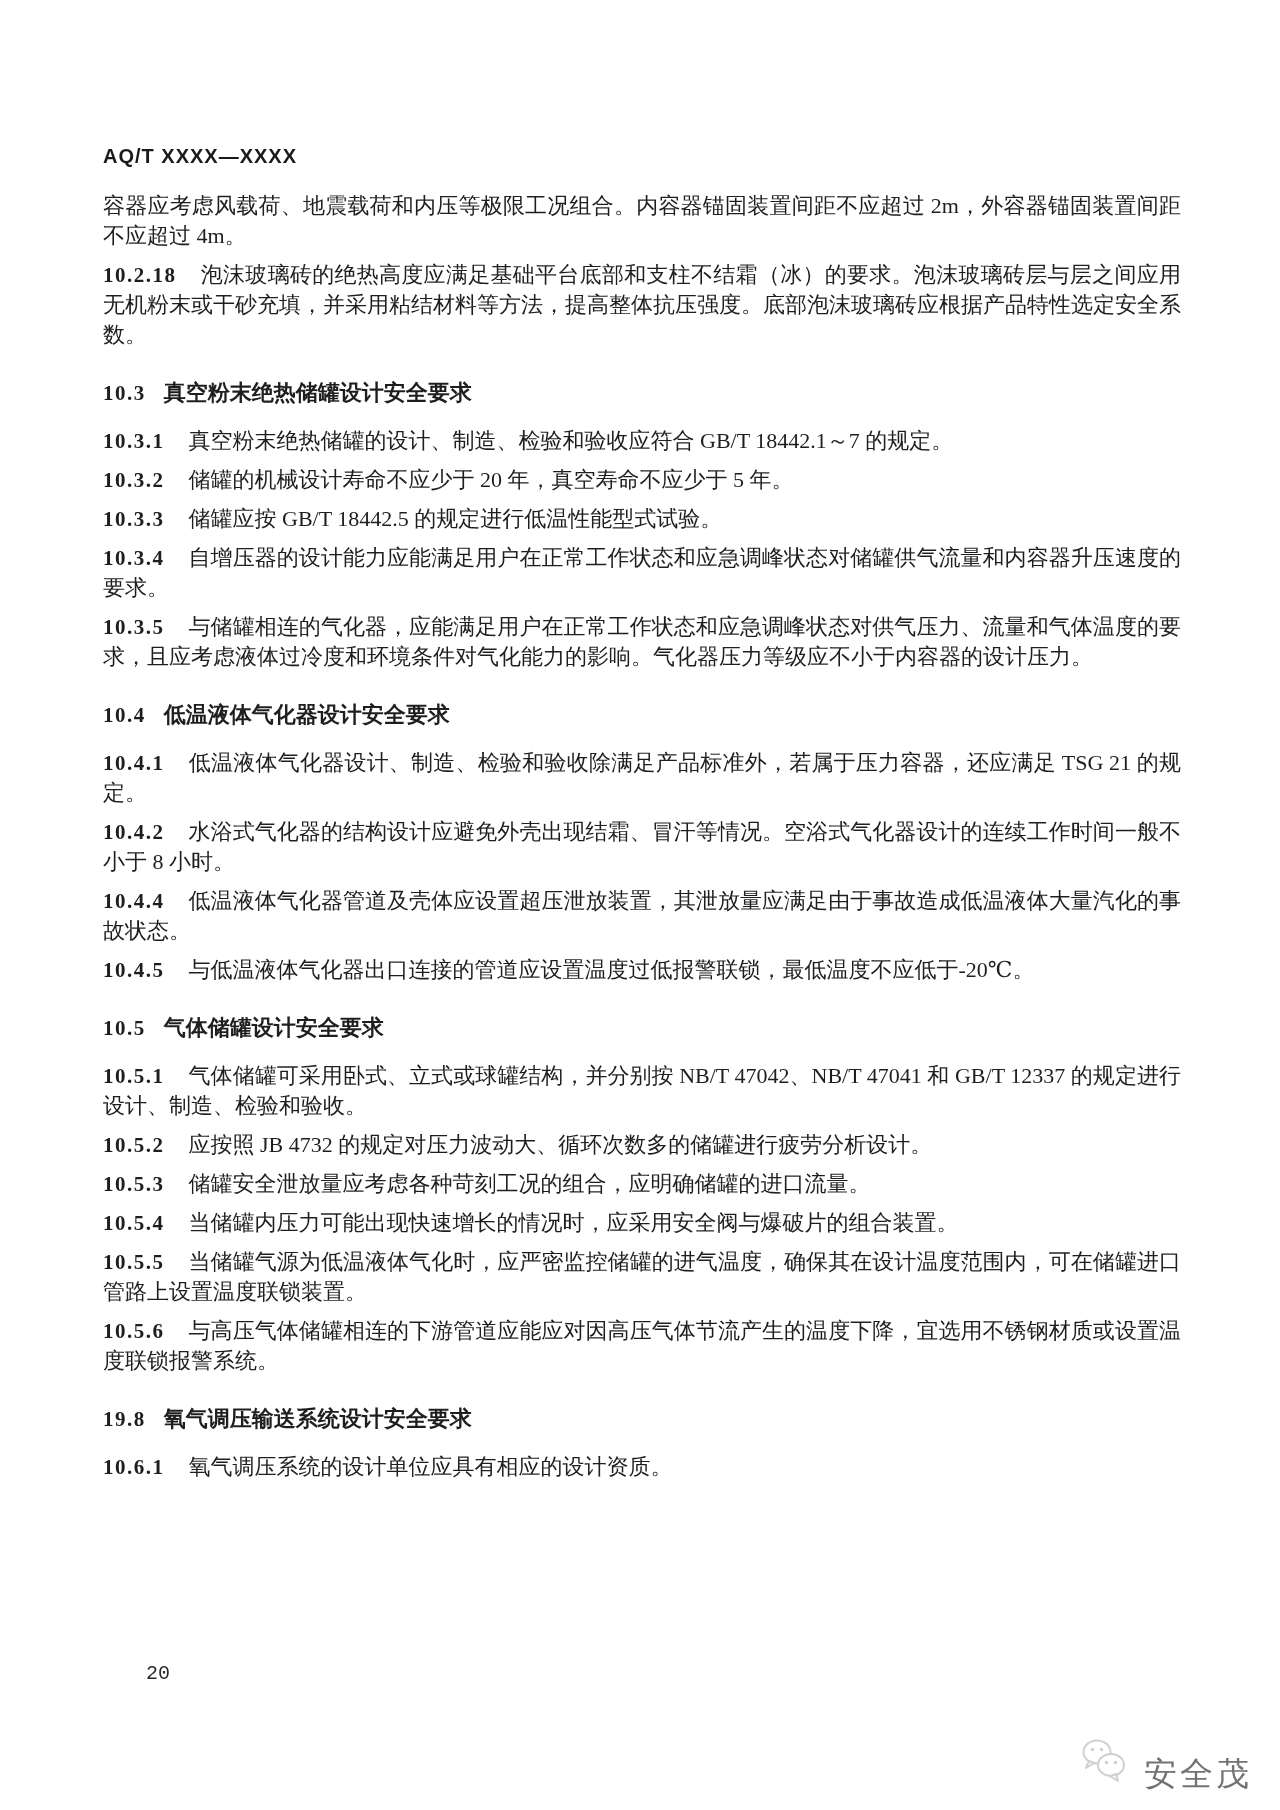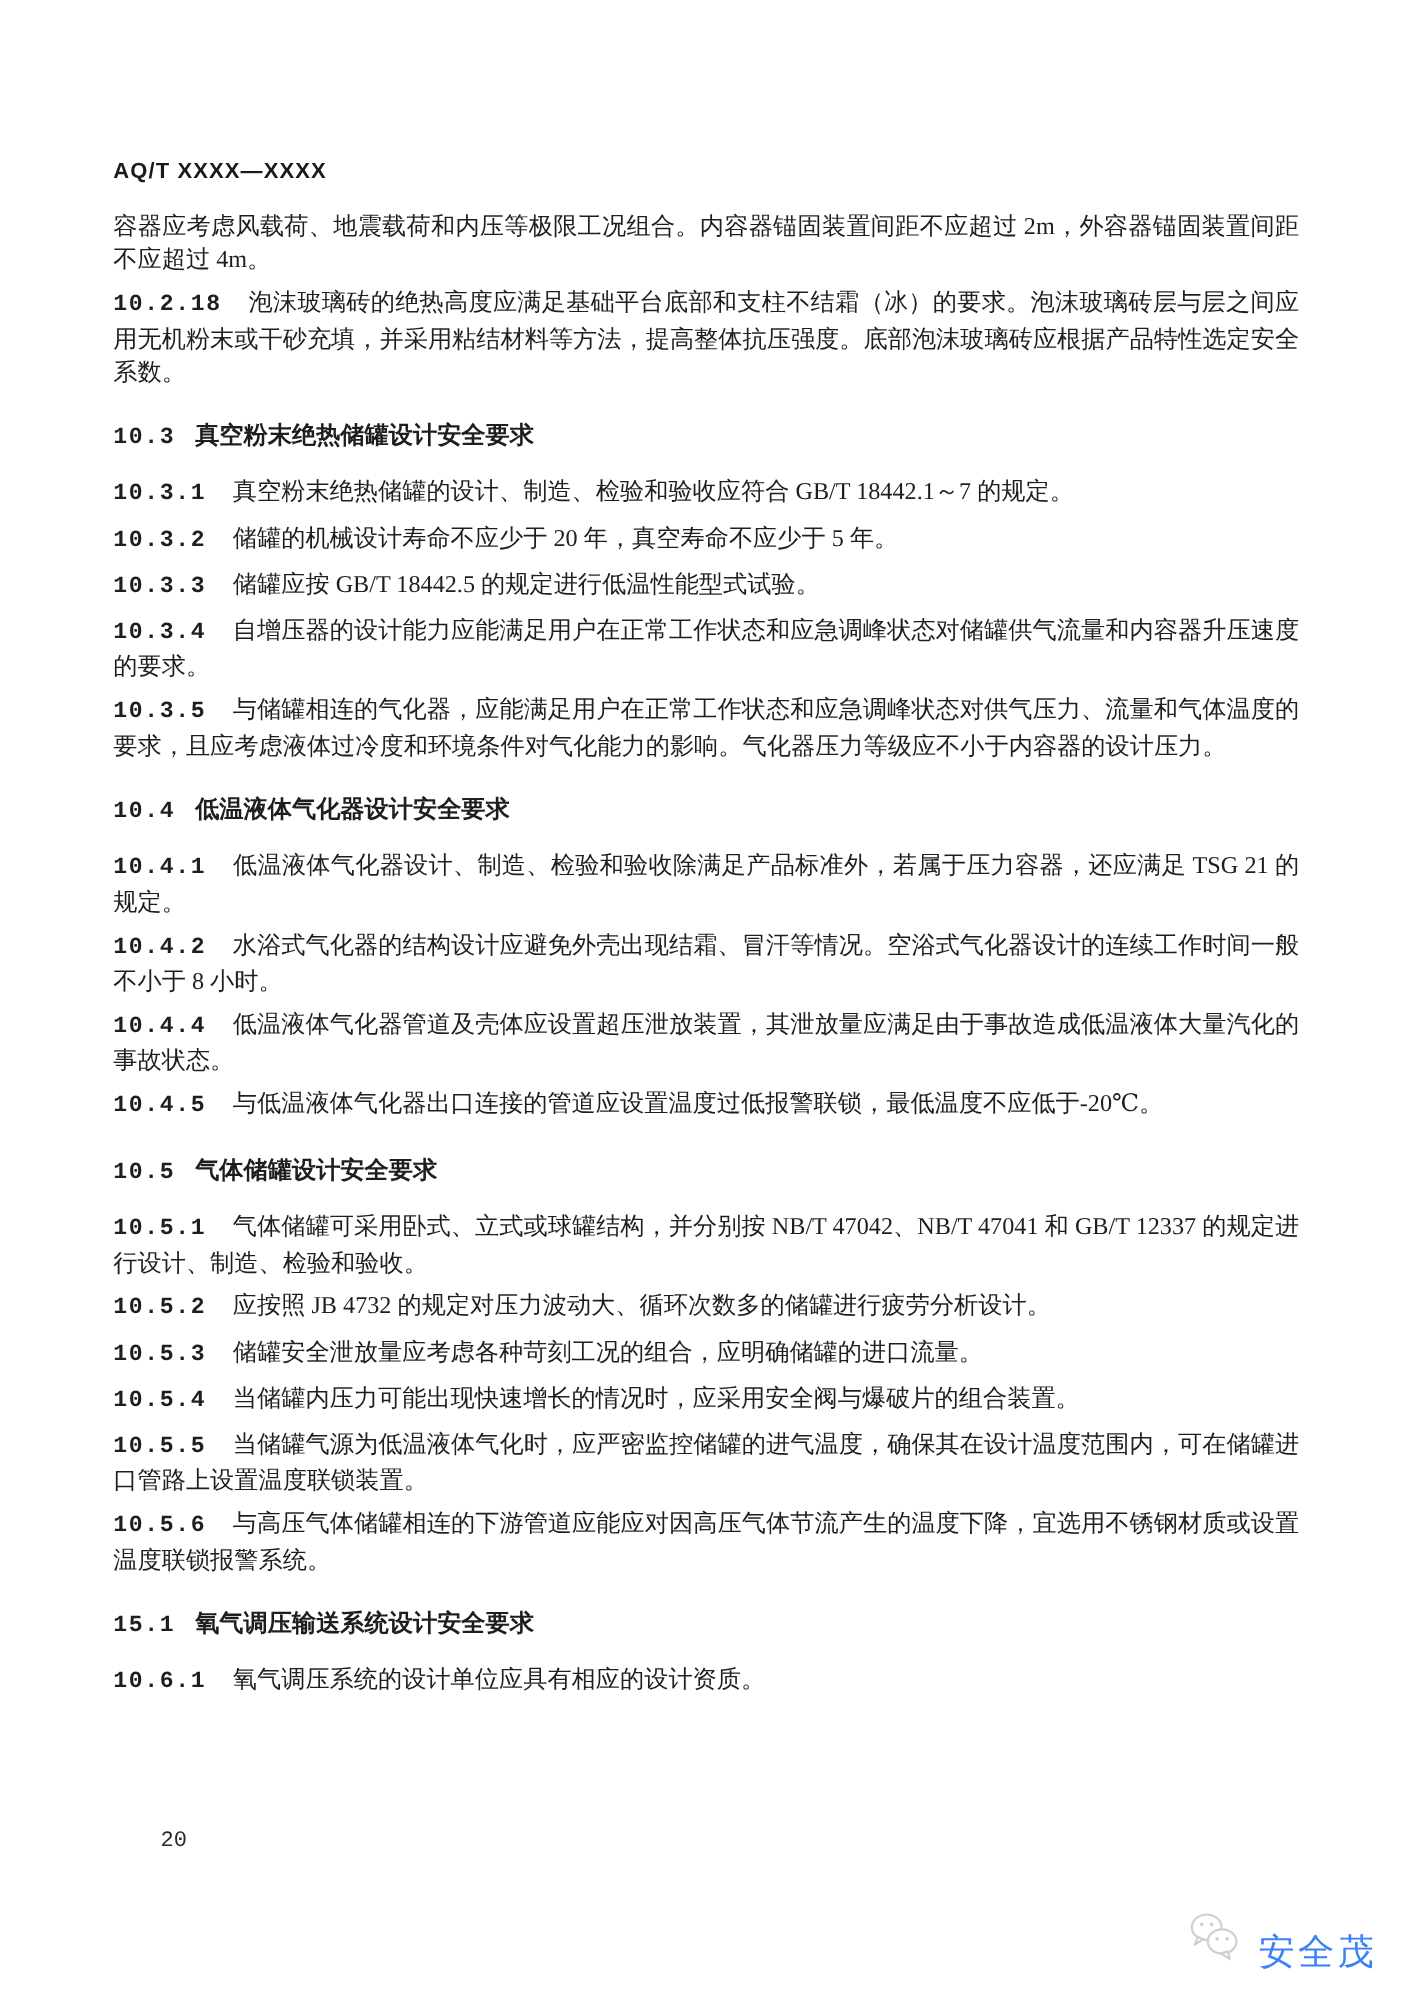--- a/index.html
+++ b/index.html
@@ -32,21 +32,21 @@
     color: #1e1e1e;
   }
   .block {
     font-family: "Liberation Serif", "DejaVu Serif", serif;
     font-size: 22px;
     line-height: 30px;
     text-align: justify;
     margin: 0 0 9px 0;
   }
   .block .num {
-    font-family: Liberation Mono, monospace;
+    font-family: Liberation Serif, serif;
     font-weight: 700;
     font-size: 21px;
     letter-spacing: 1.5px;
     margin-right: 24px;
     white-space: nowrap;
   }
   .block.heading {
     font-family: "Liberation Sans", "DejaVu Sans", sans-serif;
     font-weight: 700;
     font-size: 22px;
@@ -70,21 +70,21 @@
     display: flex;
     align-items: center;
     gap: 10px;
     color: #d2d2d2;
     user-select: none;
   }
   .watermark .wm-text {
     font-family: Liberation Sans, sans-serif;
     font-size: 33px;
     letter-spacing: 3px;
-    color: #3b82f6;
+    color: #737373;
     text-shadow: 0 1px 0 #ffffff;
     margin-top: 24px;
   }
   .watermark svg {
     display: block;
   }
 </style>
 </head>
 <body>
 
@@ -147,21 +147,21 @@
       <p class="block">
     <span class="num">10.5.4</span><span class="txt">当储罐内压力可能出现快速增长的情况时，应采用安全阀与爆破片的组合装置。</span>
   </p>
       <p class="block">
     <span class="num">10.5.5</span><span class="txt">当储罐气源为低温液体气化时，应严密监控储罐的进气温度，确保其在设计温度范围内，可在储罐进口管路上设置温度联锁装置。</span>
   </p>
       <p class="block">
     <span class="num">10.5.6</span><span class="txt">与高压气体储罐相连的下游管道应能应对因高压气体节流产生的温度下降，宜选用不锈钢材质或设置温度联锁报警系统。</span>
   </p>
       <p class="block heading">
-    <span class="num">15.1</span><span class="txt">氧气调压输送系统设计安全要求</span>
+    <span class="num">19.8</span><span class="txt">氧气调压输送系统设计安全要求</span>
   </p>
       <p class="block">
     <span class="num">10.6.1</span><span class="txt">氧气调压系统的设计单位应具有相应的设计资质。</span>
   </p>
     </div>
 
   <div class="page-number">20</div>
 
   <div class="watermark">
     <span>

